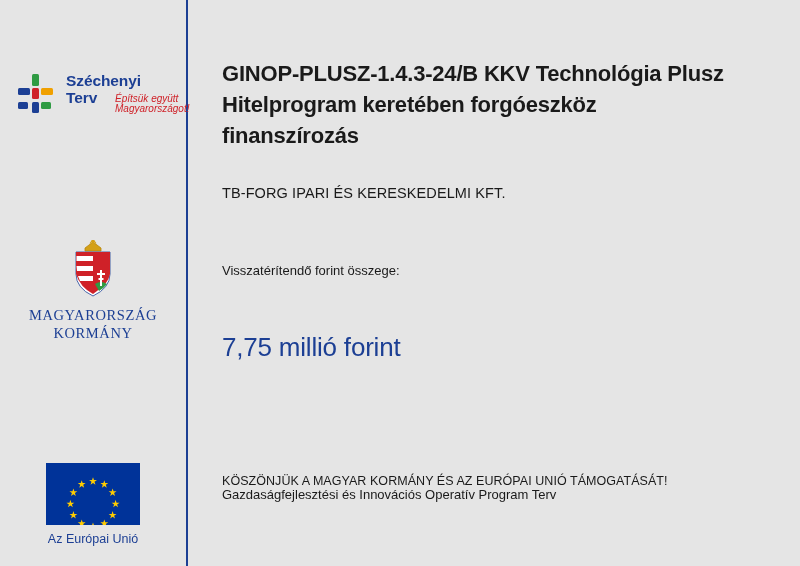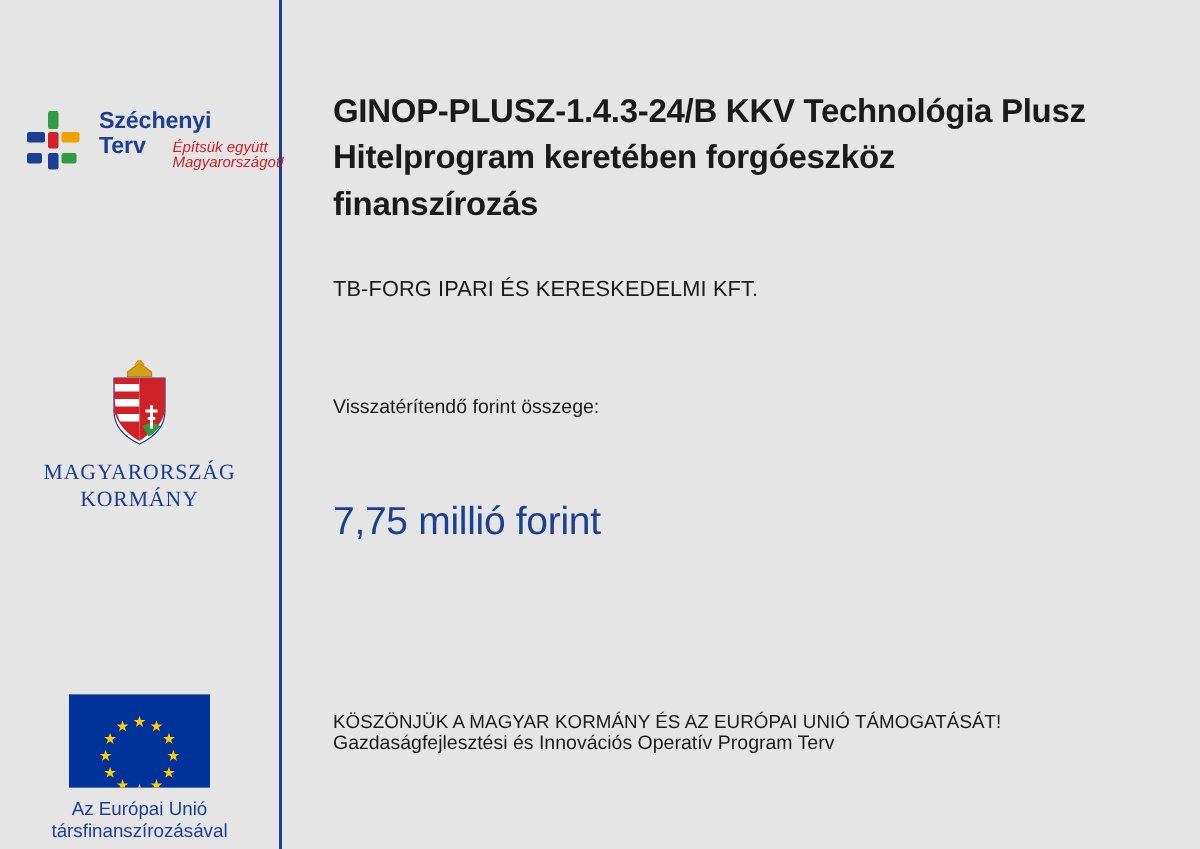--- a/index.html
+++ b/index.html
@@ -282,21 +282,20 @@
             <polygon points="66.6,48.1 67.55,50.95 70.55,50.95 68.1,52.7 69.05,55.55 66.6,53.8 64.15,55.55 65.1,52.7 62.65,50.95 65.65,50.95"></polygon>
             <polygon points="27.4,48.1 28.35,50.95 31.35,50.95 28.9,52.7 29.85,55.55 27.4,53.8 24.95,55.55 25.9,52.7 23.45,50.95 26.45,50.95"></polygon>
             <polygon points="58.3,56.4 59.25,59.25 62.25,59.25 59.8,61 60.75,63.85 58.3,62.1 55.85,63.85 56.8,61 54.35,59.25 57.35,59.25"></polygon>
             <polygon points="35.7,56.4 36.65,59.25 39.65,59.25 37.2,61 38.15,63.85 35.7,62.1 33.25,63.85 34.2,61 31.75,59.25 34.75,59.25"></polygon>
             <polygon points="47,59.4 47.95,62.25 50.95,62.25 48.5,64 49.45,66.85 47,65.1 44.55,66.85 45.5,64 43.05,62.25 46.05,62.25"></polygon>
           </g>
         </svg>
       </div>
       <div class="eu-text">
         <div>Az Európai Unió</div>
-        <div>társfinanszírozásával</div>
       </div>
     </div>
   </div>
 
   <div class="content">
     <div class="title">GINOP-PLUSZ-1.4.3-24/B KKV Technológia Plusz Hitelprogram keretében forgóeszköz finanszírozás</div>
     <div class="company">TB-FORG IPARI ÉS KERESKEDELMI KFT.</div>
     <div class="amount-label">Visszatérítendő forint összege:</div>
     <div class="amount-value">7,75 millió forint</div>
     <div class="thanks">KÖSZÖNJÜK A MAGYAR KORMÁNY ÉS AZ EURÓPAI UNIÓ TÁMOGATÁSÁT!</div>

